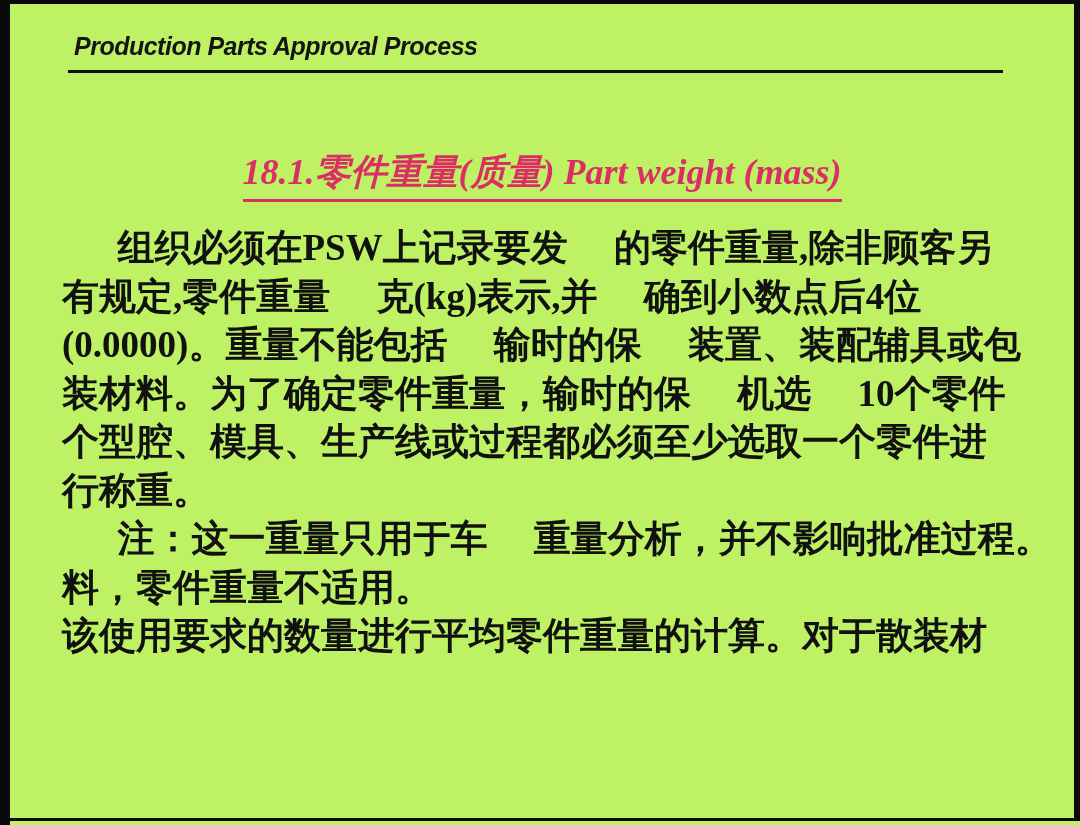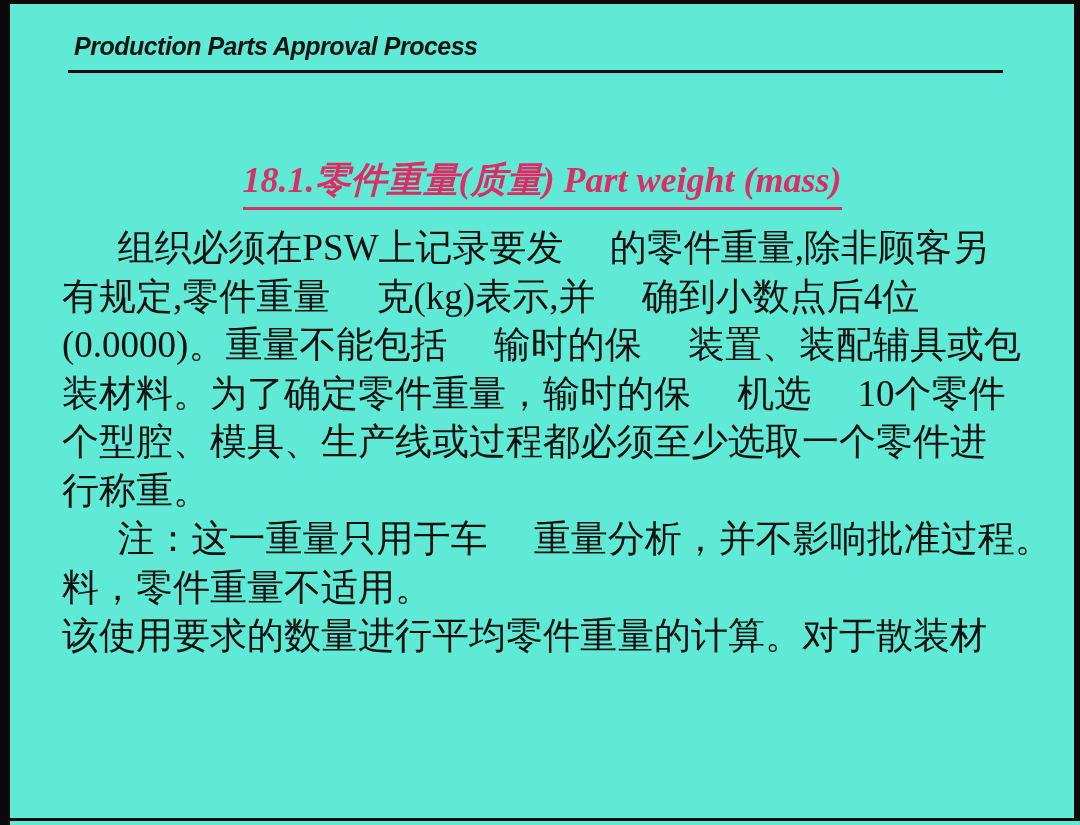--- a/index.html
+++ b/index.html
@@ -4,21 +4,21 @@
 <style>
   html, body {
     margin: 0;
     padding: 0;
     background: #ffffff;
   }
   .page {
     position: relative;
     width: 1080px;
     height: 825px;
-    background: #5eead4;
+    background: #bef264;
     overflow: hidden;
     font-family: "Liberation Serif", "DejaVu Serif", serif;
   }
   
   .left-bar {
     position: absolute;
     left: 0; top: 0;
     width: 10px; height: 825px;
     background: #0a0a0a;
   }
@@ -54,21 +54,21 @@
   }
   .header-underline {
     position: absolute;
     left: 68px; top: 70px;
     width: 935px; height: 3px;
     background: #0f0f0f;
   }
   
   .section-title-row {
     position: absolute;
-    left: 10px; top: 156px;
+    left: 10px; top: 148px;
     width: 1064px;
     text-align: center;
   }
   .section-title {
     display: inline-block;
     font-family: "Liberation Serif", "DejaVu Serif", serif;
     font-size: 36px;
     font-weight: bold;
     font-style: italic;
     color: #db2e66;
@@ -82,20 +82,21 @@
     left: 62px; top: 224px;
     width: 965px;
     color: #111111;
     font-size: 37px;
     line-height: 48.5px;
   }
   .para { margin: 0; }
   .para + .para { margin-top: 0; }
   .line {
     white-space: nowrap;
+    font-weight: bold;
   }
   .line.indent {
     text-indent: 1.5em;
   }
 </style>
 </head>
 <body>
 
 <div class="page">
 

